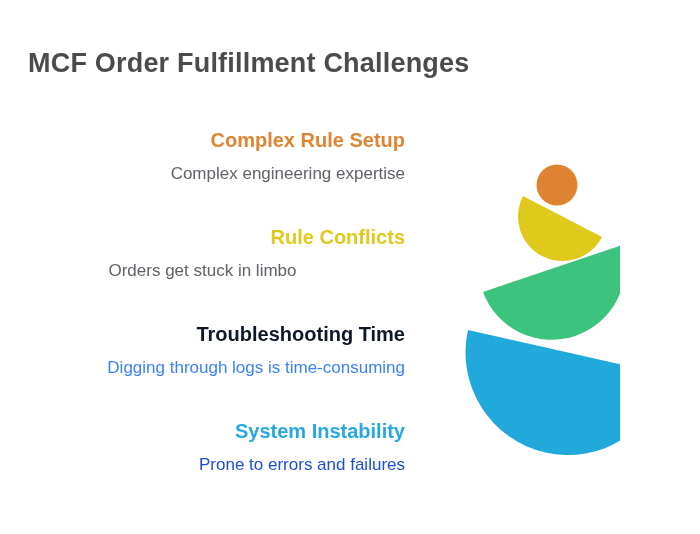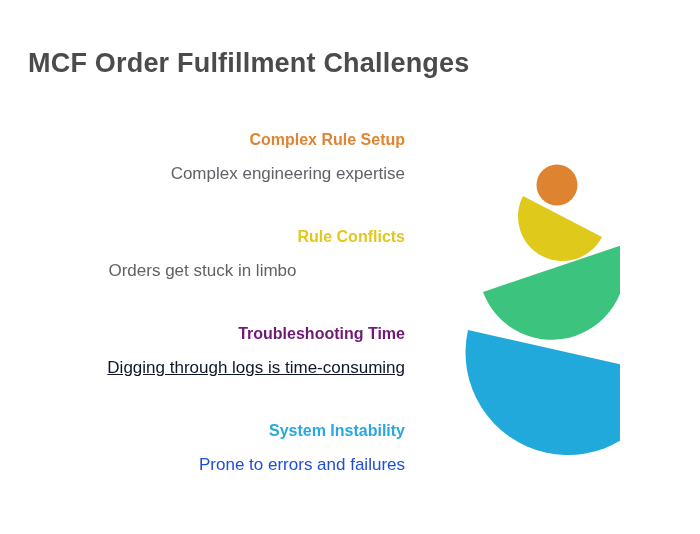--- a/index.html
+++ b/index.html
@@ -28,21 +28,21 @@
     position: absolute;
     left: 0;
     top: 126px;
     width: 405px;
     text-align: right;
   }
   .challenge {
     margin-bottom: 38px;
   }
   .challenge-label {
-    font-size: 16px;
+    font-size: 20px;
     font-weight: bold;
     line-height: 28px;
     white-space: nowrap;
   }
   .challenge-desc {
     font-size: 17px;
     line-height: 22px;
     margin-top: 9px;
     white-space: nowrap;
   }
@@ -67,22 +67,22 @@
       <div class="challenge-label" style="color: rgb(224, 132, 50);">Complex Rule Setup</div>
       <div class="challenge-desc" style="color: rgb(95, 99, 104);">Complex engineering expertise</div>
     </div>
 
     <div class="challenge">
       <div class="challenge-label" style="color: rgb(226, 200, 28); margin-top: 36px;">Rule Conflicts</div>
       <div class="challenge-desc" style="color: rgb(95, 99, 104); text-align: center;">Orders get stuck in limbo</div>
     </div>
 
     <div class="challenge">
-      <div class="challenge-label" style="color: #701a75;">Troubleshooting Time</div>
-      <div class="challenge-desc" style="color: #0f172a; text-decoration: underline;">Digging through logs is time-consuming</div>
+      <div class="challenge-label" style="color: #0f172a;">Troubleshooting Time</div>
+      <div class="challenge-desc" style="color: #3b82f6;">Digging through logs is time-consuming</div>
     </div>
 
     <div class="challenge">
       <div class="challenge-label" style="color: rgb(41, 167, 224); padding-left: 44px;">System Instability</div>
       <div class="challenge-desc" style="color: #1d4ed8;">Prone to errors and failures</div>
     </div>
 
   </div>
 
   <svg class="stack-illustration" width="260" height="340" viewBox="440 140 260 340" xmlns="http://www.w3.org/2000/svg">

